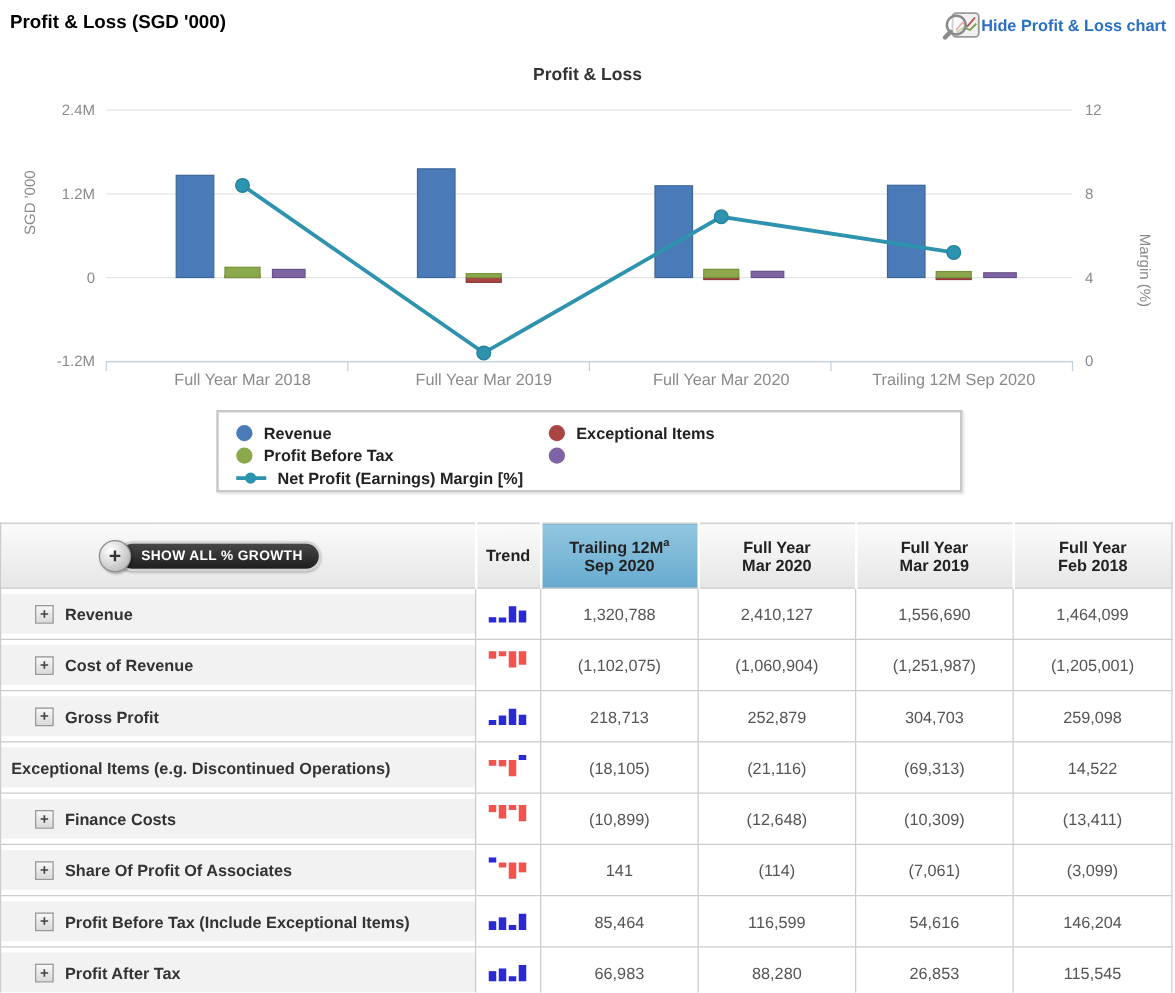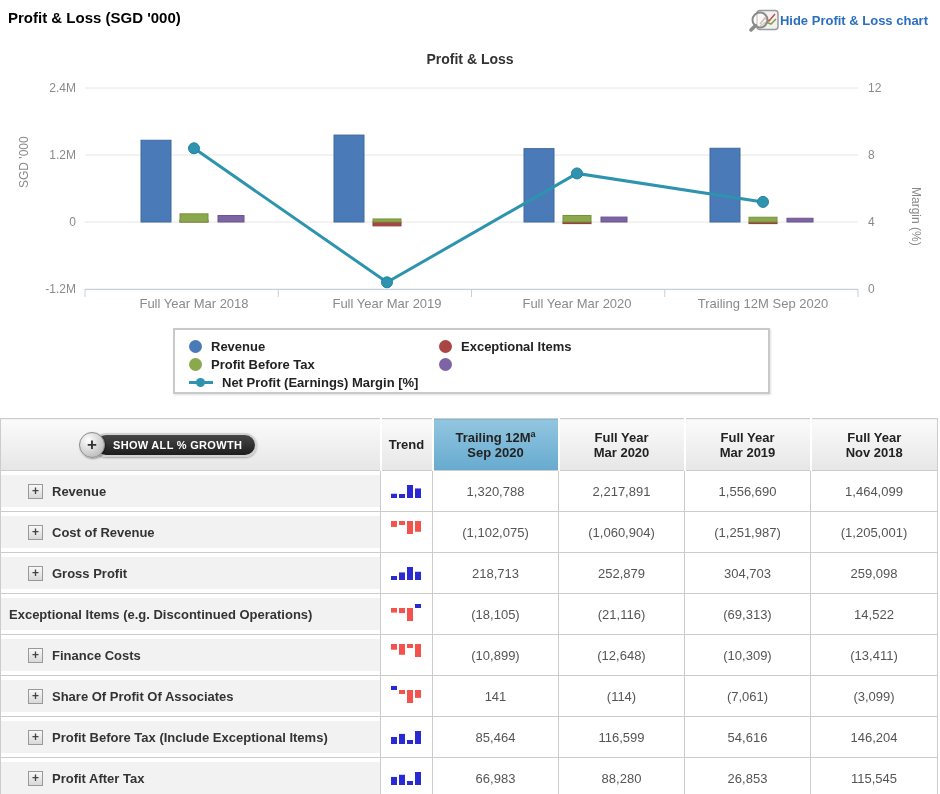--- a/index.html
+++ b/index.html
@@ -1,20 +1,20 @@
 <!DOCTYPE html>
 <html><head>
 <meta charset="utf-8">
 <style>
   * { margin:0; padding:0; box-sizing:border-box; }
   html,body { width:940px; height:794px; background:#fff; overflow:hidden;
     font-family:"Liberation Sans", sans-serif; }
 
   
-  .page-header { height:40px; padding:9px 12px 0 8px; display:flex;
+  .page-header { height:40px; padding:9px 7px 0 8px; display:flex;
     justify-content:space-between; align-items:flex-start; }
   .page-title { font-size:15px; font-weight:bold; color:#000; }
   .toggle-link { display:inline-flex; align-items:center; text-decoration:none; cursor:pointer; }
   .toggle-link span { color:#2b6fc2; font-weight:bold; font-size:13px; }
 
   
   .chart-wrap { position:relative; height:378px; }
   svg.chart { display:block; }
   .ct   { font:bold 14px "Liberation Sans",sans-serif; fill:#333; text-anchor:middle; }
   .ctick{ font:12px "Liberation Sans",sans-serif; fill:#8a8a8a; }
@@ -178,40 +178,40 @@
       <th class="sep" style="width:126px">
         <span>Full Year</span>
         <span class="l2">Mar 2020</span>
       </th>
       <th class="sep" style="width:126px">
         <span>Full Year</span>
         <span class="l2">Mar 2019</span>
       </th>
       <th class="sep" style="width:127px">
         <span>Full Year</span>
-        <span class="l2">Nov 2018</span>
+        <span class="l2">Feb 2018</span>
       </th>
     </tr>
   </thead>
   <tbody>
     <tr>
       <td class="lbl">
           <div class="lblbg indent">
             <span class="plus">+</span>
             <span>Revenue</span>
           </div>
         </td>
       <td class="trend"><span><svg width="34" height="24">
               <rect x="1" width="6" y="16.740456223986957" height="4.259543776013042" fill="#2a2ad4"></rect>
               <rect x="9" width="6" y="17" height="4" fill="#2a2ad4"></rect>
               <rect x="17" width="6" y="8" height="13" fill="#2a2ad4"></rect>
               <rect x="25" width="6" y="11.430609245513715" height="9.569390754486285" fill="#2a2ad4"></rect>
             </svg></span></td>
       <td class="val">1,320,788</td>
-      <td class="val">2,217,891</td>
+      <td class="val">2,410,127</td>
       <td class="val">1,556,690</td>
       <td class="val">1,464,099</td>
     </tr>
     <tr>
       <td class="lbl">
           <div class="lblbg indent">
             <span class="plus">+</span>
             <span>Cost of Revenue</span>
           </div>
         </td>

